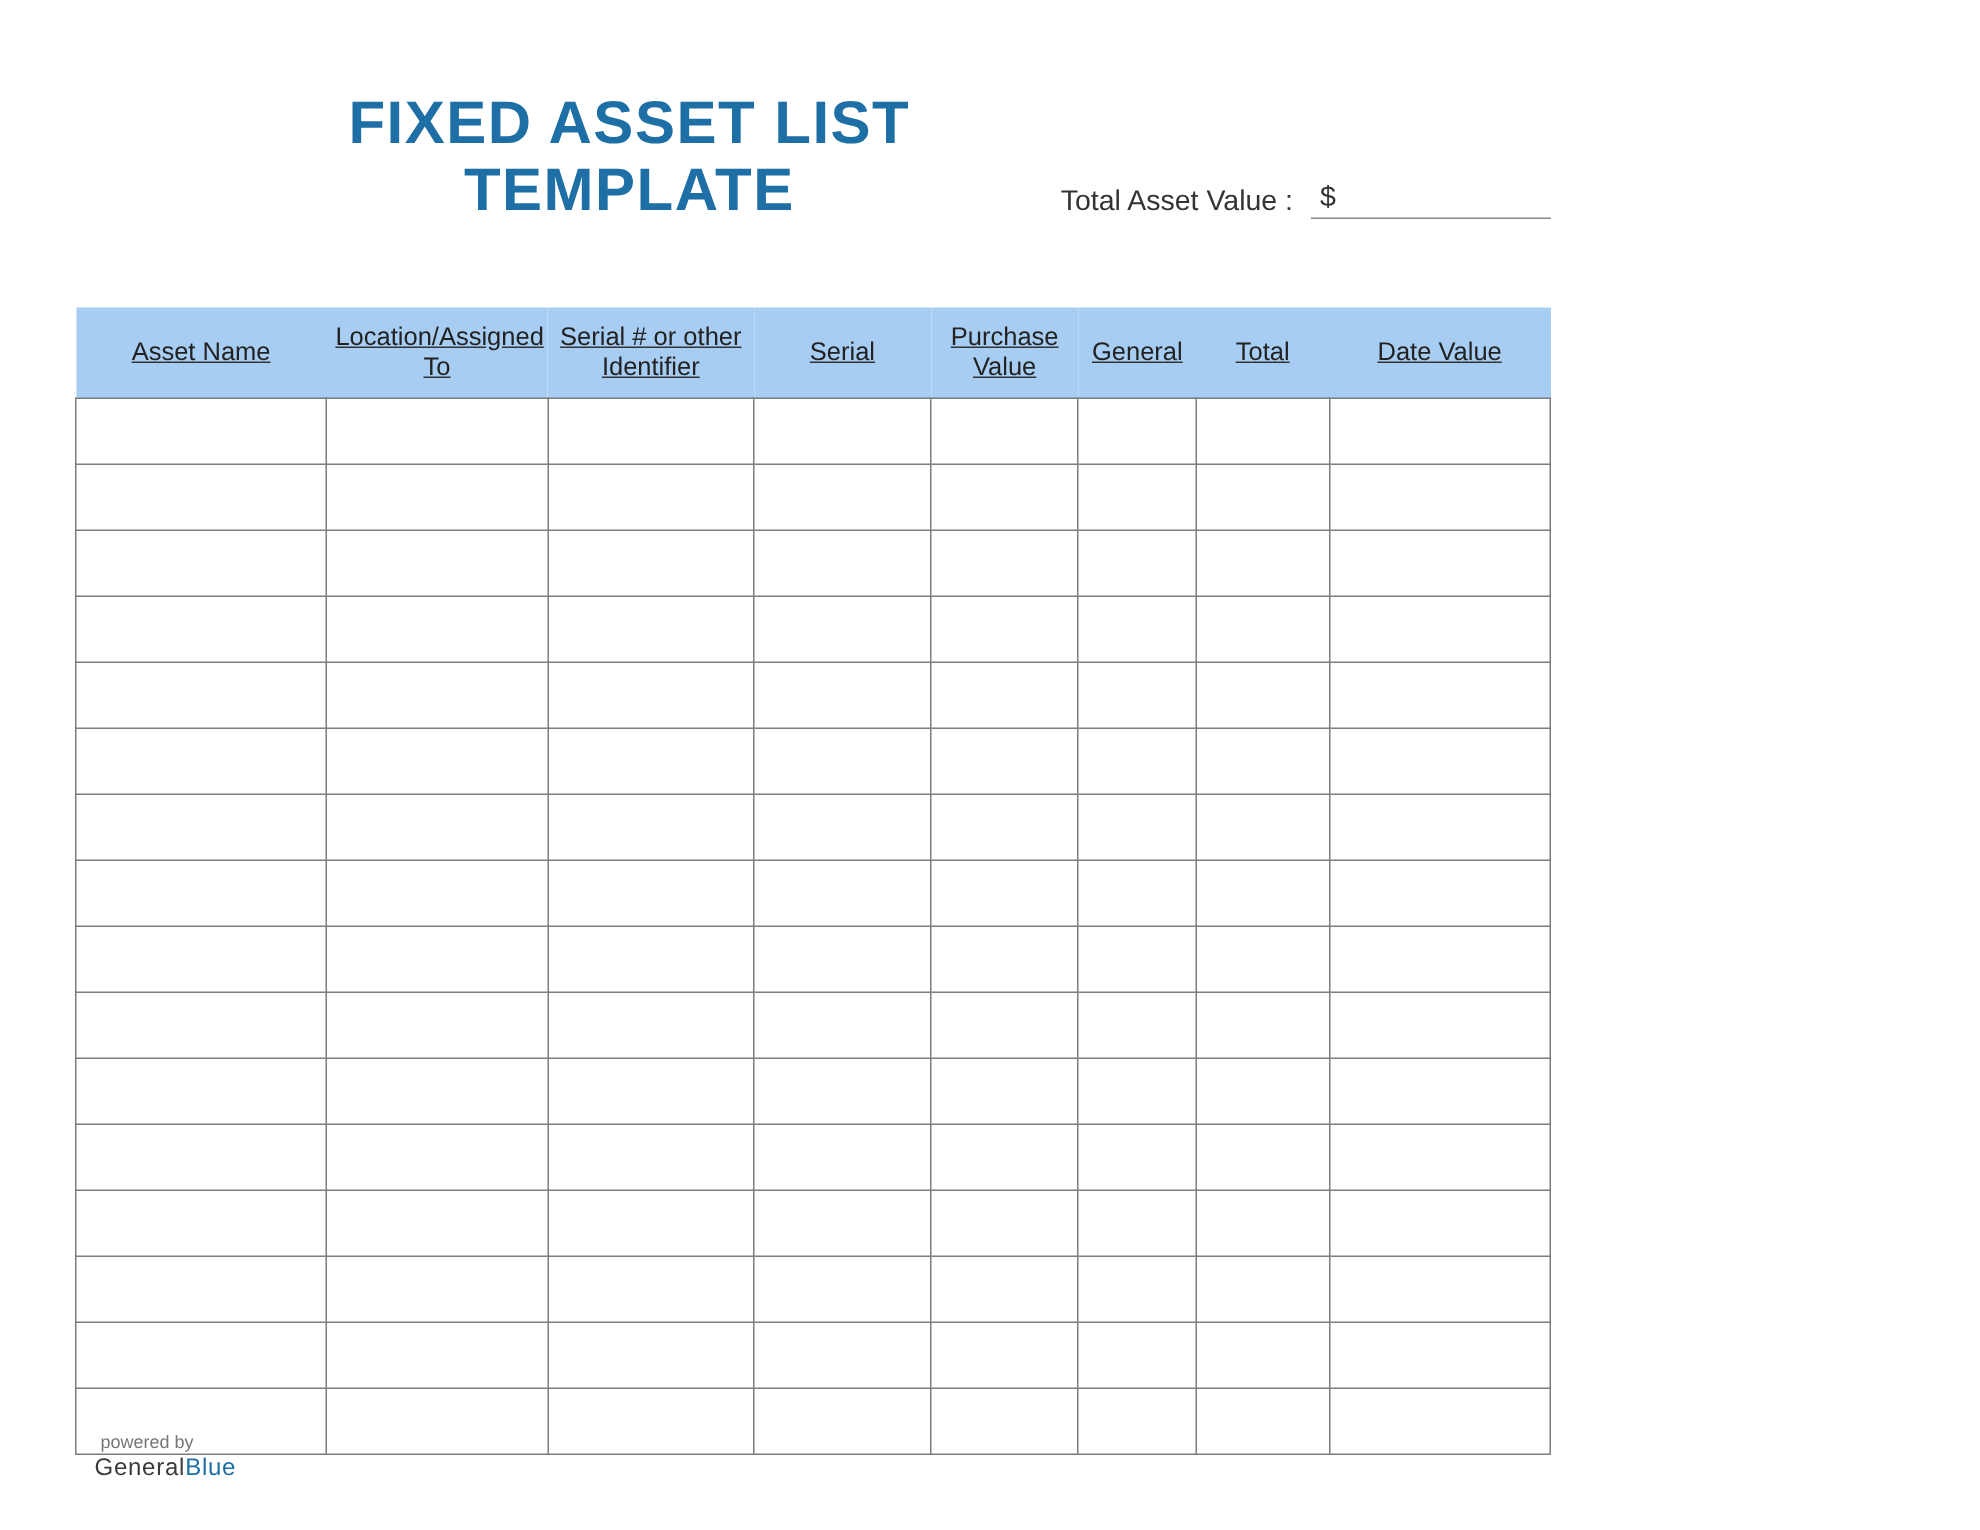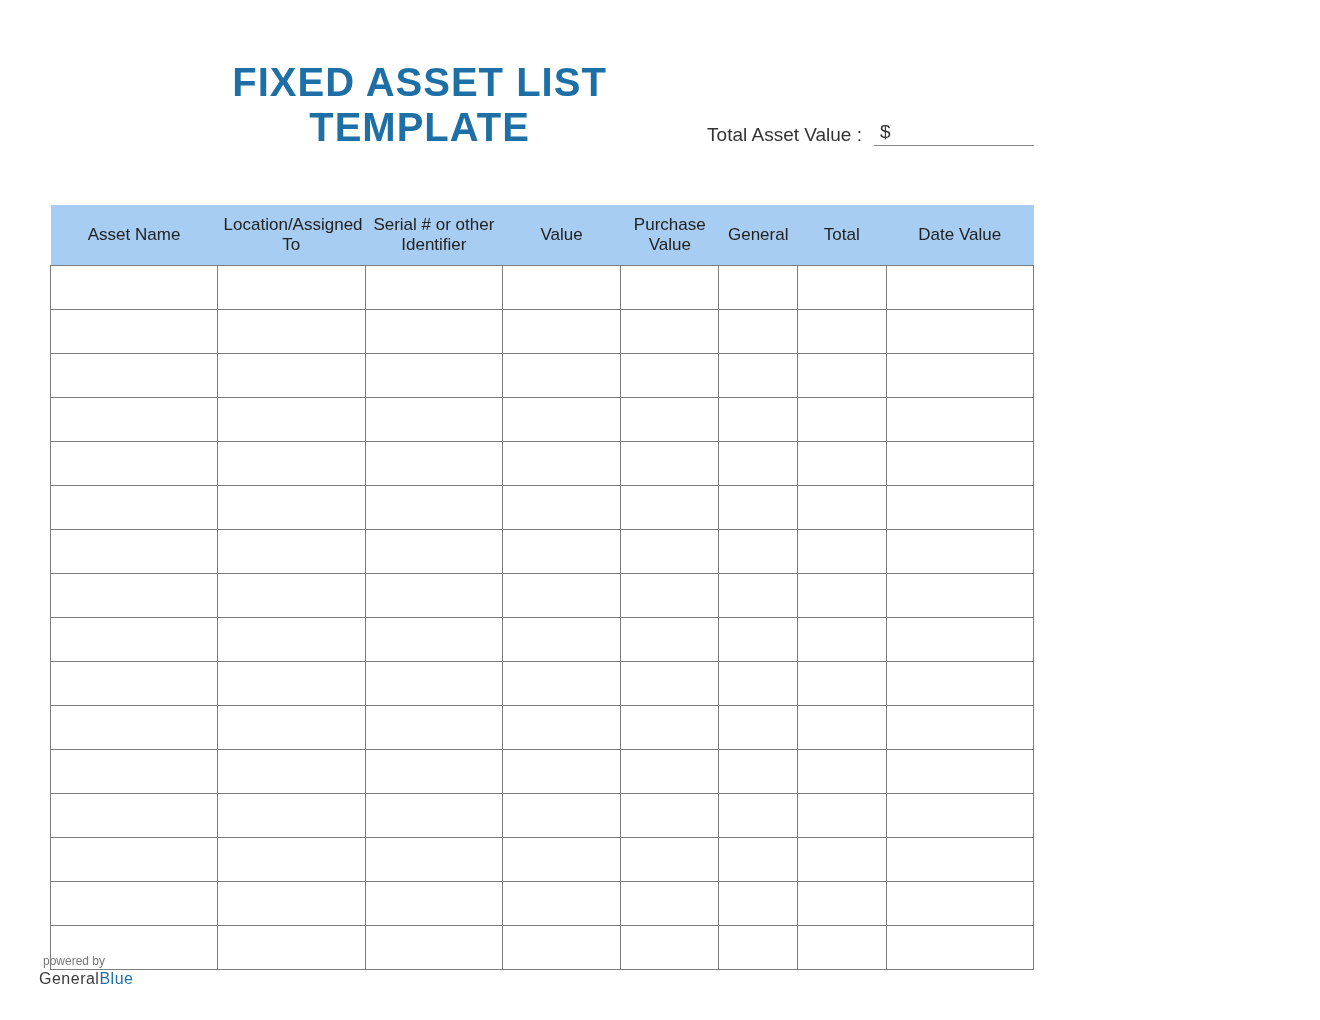--- a/index.html
+++ b/index.html
@@ -43,20 +43,21 @@
   .total-value {
     min-width: 160px;
     border-bottom: 1px solid #888;
     padding: 0 4px 2px 6px;
     font-size: 19px;
   }
   table.asset {
     width: 100%;
     border-collapse: collapse;
     table-layout: fixed;
+    text-decoration: underline;
   }
   table.asset th {
     background: #a8cdf2;
     font-weight: 400;
     font-size: 17px;
     color: #222;
     padding: 10px 6px;
     height: 56px;
     text-align: center;
     vertical-align: middle;
@@ -72,21 +73,21 @@
   col.c-loc    { width: 15%; }
   col.c-serial { width: 14%; }
   col.c-vendor { width: 12%; }
   col.c-date   { width: 10%; }
   col.c-qty    { width: 8%;  }
   col.c-val    { width: 9%;  }
   col.c-total  { width: 15%; }
 
   .footer {
     position: absolute;
-    left: 39px;
+    left: 63px;
     bottom: 32px;
   }
   .powered {
     font-size: 12px;
     color: #777;
     margin: 0 0 2px 4px;
   }
   .brand {
     font-size: 16px;
     font-weight: 400;
@@ -117,21 +118,21 @@
       <col class="c-date">
         <col class="c-qty">
         <col class="c-val">
         <col class="c-total">
     </colgroup>
     <thead>
       <tr>
         <th>Asset Name</th>
         <th>Location/Assigned To</th>
         <th>Serial # or other Identifier</th>
-        <th>Value</th>
+        <th>Serial</th>
         <th>Purchase Value</th>
         <th>General</th>
         <th>Total</th>
         <th>Date Value</th>
       </tr>
     </thead>
     <tbody id="asset-body">
 
     <tr>
           <td></td>

